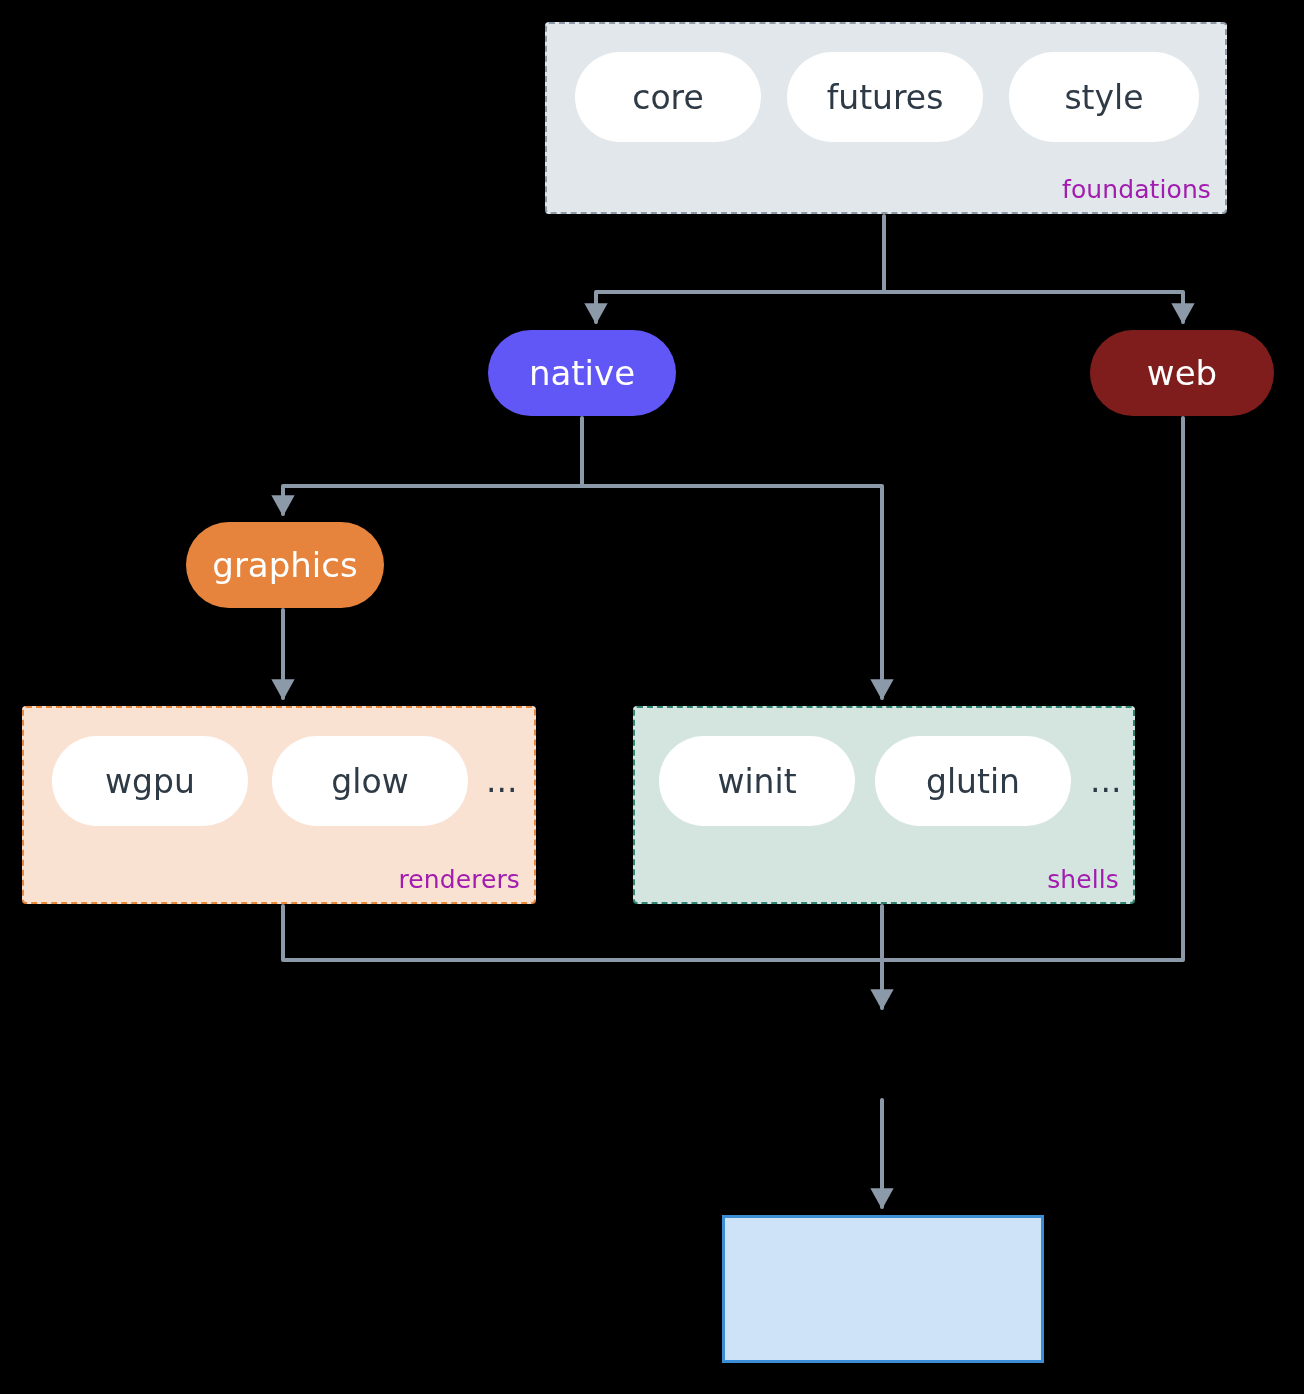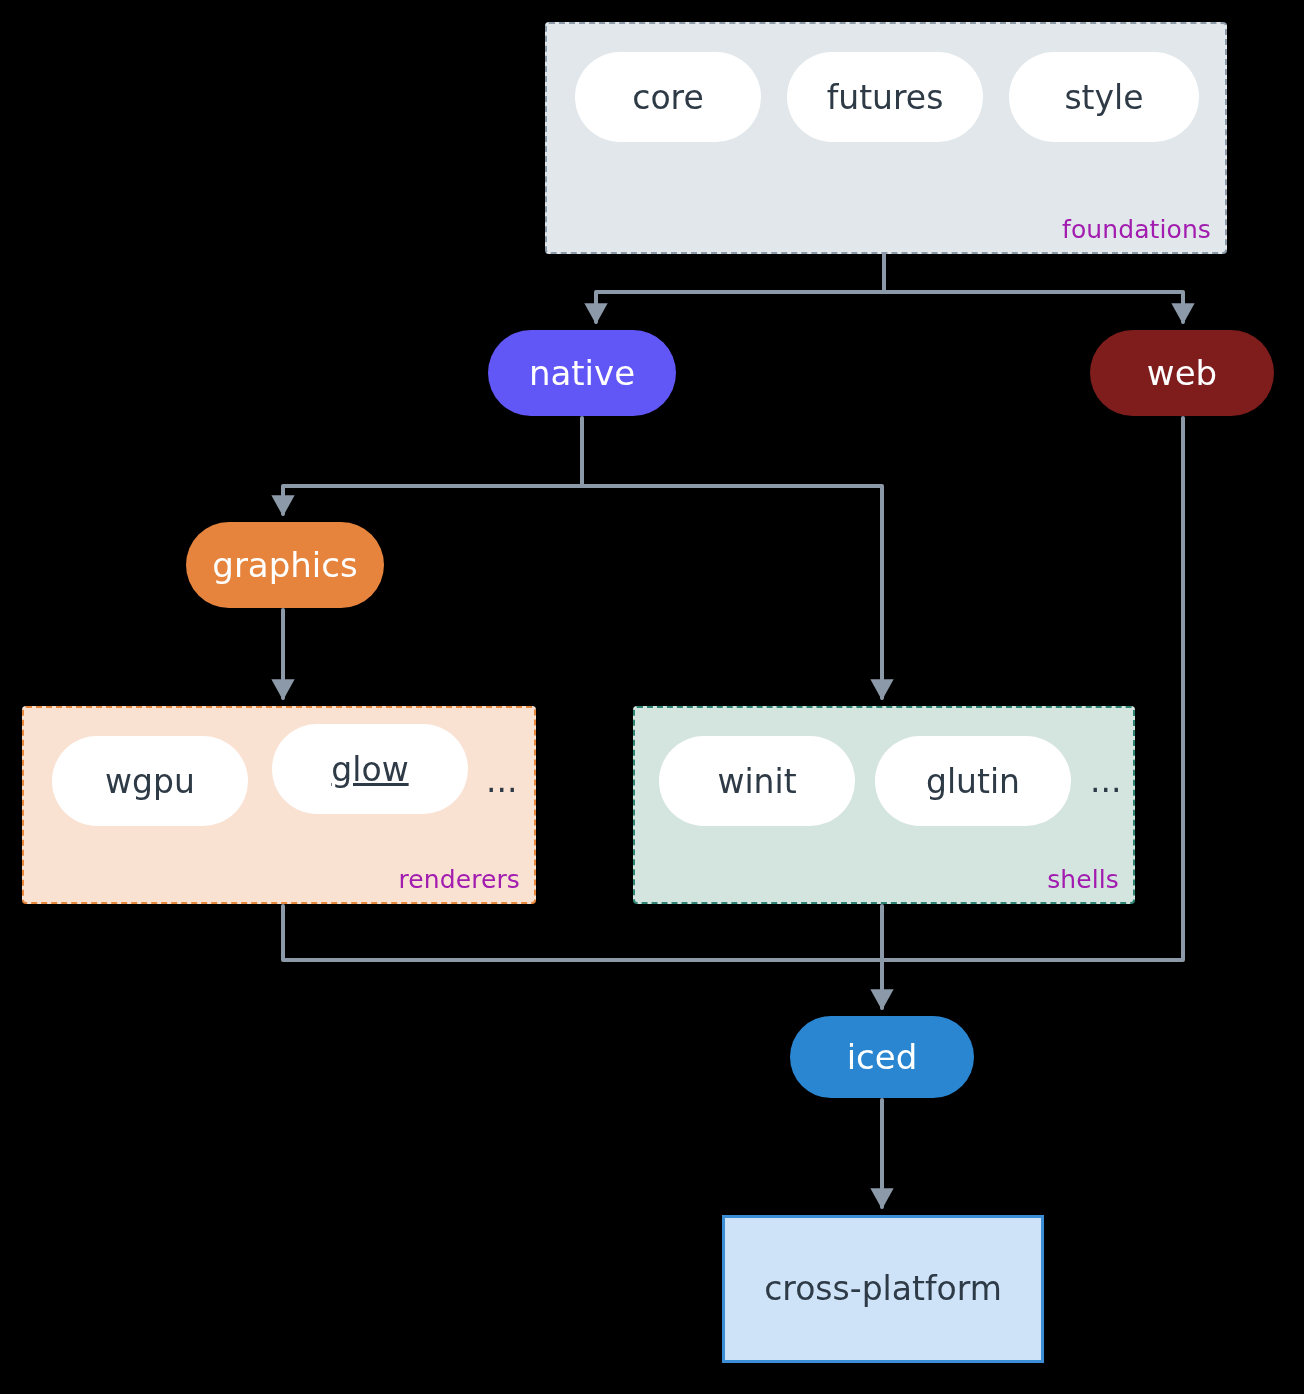--- a/index.html
+++ b/index.html
@@ -34,21 +34,21 @@
     font-size: 25px;
     color: #a21caf;
     letter-spacing: 0.1px;
     white-space: nowrap;
   }
 
   #group-foundations {
     left: 545px;
     top: 22px;
     width: 682px;
-    height: 232px;
+    height: 192px;
     background: #e1e7ea;
     border: 2px dashed #8d9aa8;
     border-radius: 4px;
   }
   #group-renderers {
     left: 22px;
     top: 706px;
     width: 514px;
     height: 198px;
     background: #fae2d3;
@@ -89,21 +89,21 @@
     align-items: center;
   }
 
   
   #chip-core      { left: 28px;  top: 28px; width: 186px; }
   #chip-futures   { left: 240px; top: 28px; width: 196px; }
   #chip-styleitem { left: 462px; top: 28px; width: 190px; }
 
   
   #chip-wgpu { left: 28px;  top: 28px; width: 196px; }
-  #chip-glow { left: 248px; top: 16px; width: 196px; text-decoration: underline; }
+  #chip-glow { left: 248px; top: 28px; width: 196px; }
   #ellipsis-renderers { left: 462px; top: 28px; }
 
   
   #chip-winit  { left: 24px;  top: 28px; width: 196px; }
   #chip-glutin { left: 240px; top: 28px; width: 196px; text-align: right; }
   #ellipsis-shells { left: 455px; top: 28px; }
 
   
   .pill {
     position: absolute;
@@ -198,19 +198,17 @@
   <div class="group" id="group-shells">
     <div class="chip" id="chip-winit">winit</div>
     <div class="chip" id="chip-glutin">glutin</div>
     <div class="ellipsis" id="ellipsis-shells">...</div>
     <div class="group-label">shells</div>
   </div>
 
   <div class="pill" id="node-native">native</div>
   <div class="pill" id="node-web">web</div>
   <div class="pill" id="node-graphics">graphics</div>
-  <div class="pill" id="node-iced">iced</div>
 
   <div id="node-application">
-    <span>cross-platform</span>
   </div>
 
 </div>
 
 </body></html>

